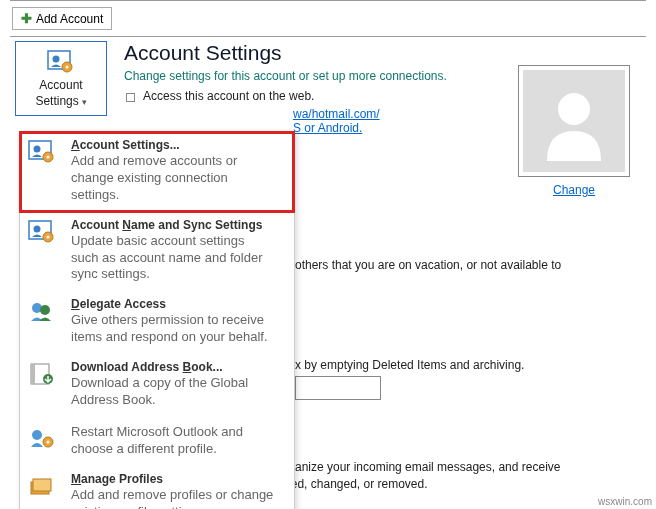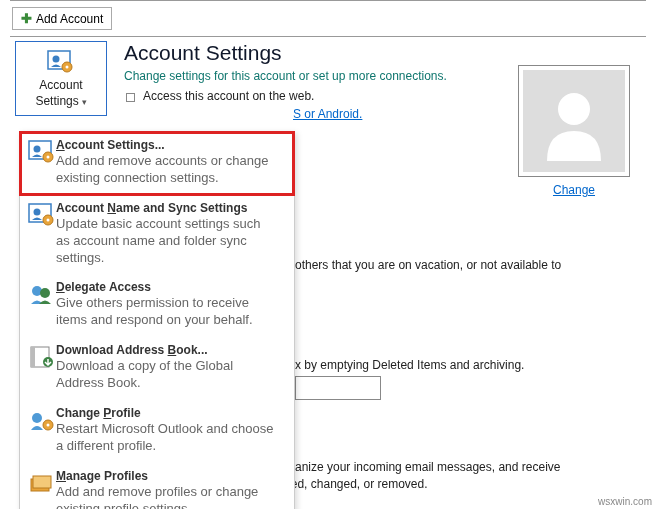--- a/index.html
+++ b/index.html
@@ -63,21 +63,21 @@
     top: 131px;
     width: 274px;
     background: #fff;
     border: 1px solid #ccc;
     box-shadow: 2px 2px 6px rgba(0,0,0,0.15);
     z-index: 10;
   }
   .menu-item {
     display: flex;
     padding: 6px 20px 8px 8px;
-    gap: 0;
+    gap: 15px;
     cursor: pointer;
   }
   .menu-item.highlight {
     outline: 3px solid #d22;
     outline-offset: -2px;
   }
   .menu-icon { width: 28px; height:28px; flex-shrink:0; display:flex; align-items:center; justify-content:center; }
   .menu-text { flex:1; }
   .menu-title { font-weight:600; color:#333; }
   .menu-title .mnemonic { text-decoration: underline; }
@@ -137,20 +137,23 @@
   </div>
 
   <div class="mid-col">
     <h2>Account Settings</h2>
     <div class="desc">Change settings for this account or set up more connections.</div>
     <div class="bullet-row">
       <div class="square-bullet"></div>
       <div>Access this account on the web.</div>
     </div>
     <div style="margin-left:169px;">
+      <span class="link">wa/hotmail.com/</span>
+    </div>
+    <div style="margin-left:169px;">
       <span class="link">S or Android.</span>
     </div>
   </div>
 
   <div class="right-col">
     <div class="photo-frame">
       <div class="photo-inner">
         <svg width="70" height="80" viewBox="0 0 70 80">
           <circle cx="35" cy="28" r="16" fill="#fff"></circle>
           <path d="M8 80 Q8 50 35 50 Q62 50 62 80 Z" fill="#fff"></path>
@@ -237,21 +240,20 @@
   <div class="menu-item">
     <div class="menu-icon">
       <svg width="28" height="24" viewBox="0 0 28 24">
           <circle cx="9" cy="10" r="5" fill="#4f9ad6"></circle>
           <path d="M3 22 Q9 14 15 22" fill="#4f9ad6"></path>
           <circle cx="20" cy="17" r="5" fill="#e8a43a" stroke="#b97a1f"></circle>
           <circle cx="20" cy="17" r="1.5" fill="#fff"></circle>
         </svg>
     </div>
     <div class="menu-text">
-      <div class="menu-title"><span>Change </span><span class="mnemonic">P</span><span>rofile</span></div>
       <div class="menu-sub">Restart Microsoft Outlook and choose a different profile.</div>
     </div>
   </div>
 
   <div class="menu-item">
     <div class="menu-icon">
       <svg width="28" height="24" viewBox="0 0 28 24">
           <rect x="3" y="8" width="18" height="12" fill="#e8a43a" stroke="#b97a1f"></rect>
           <rect x="5" y="5" width="18" height="12" fill="#f4c978" stroke="#b97a1f"></rect>
         </svg>

